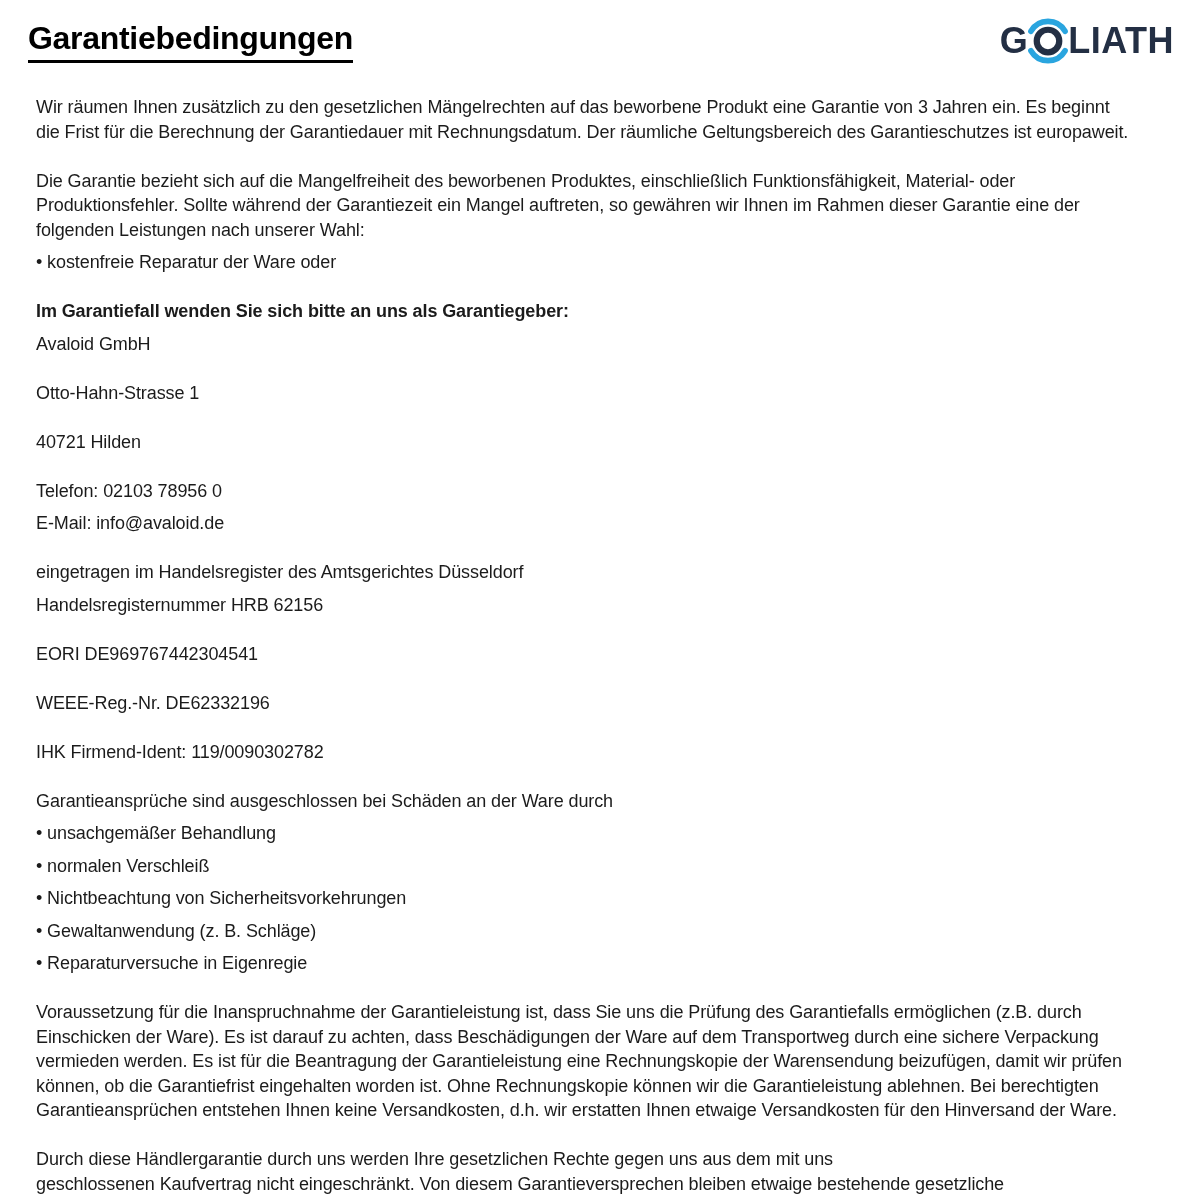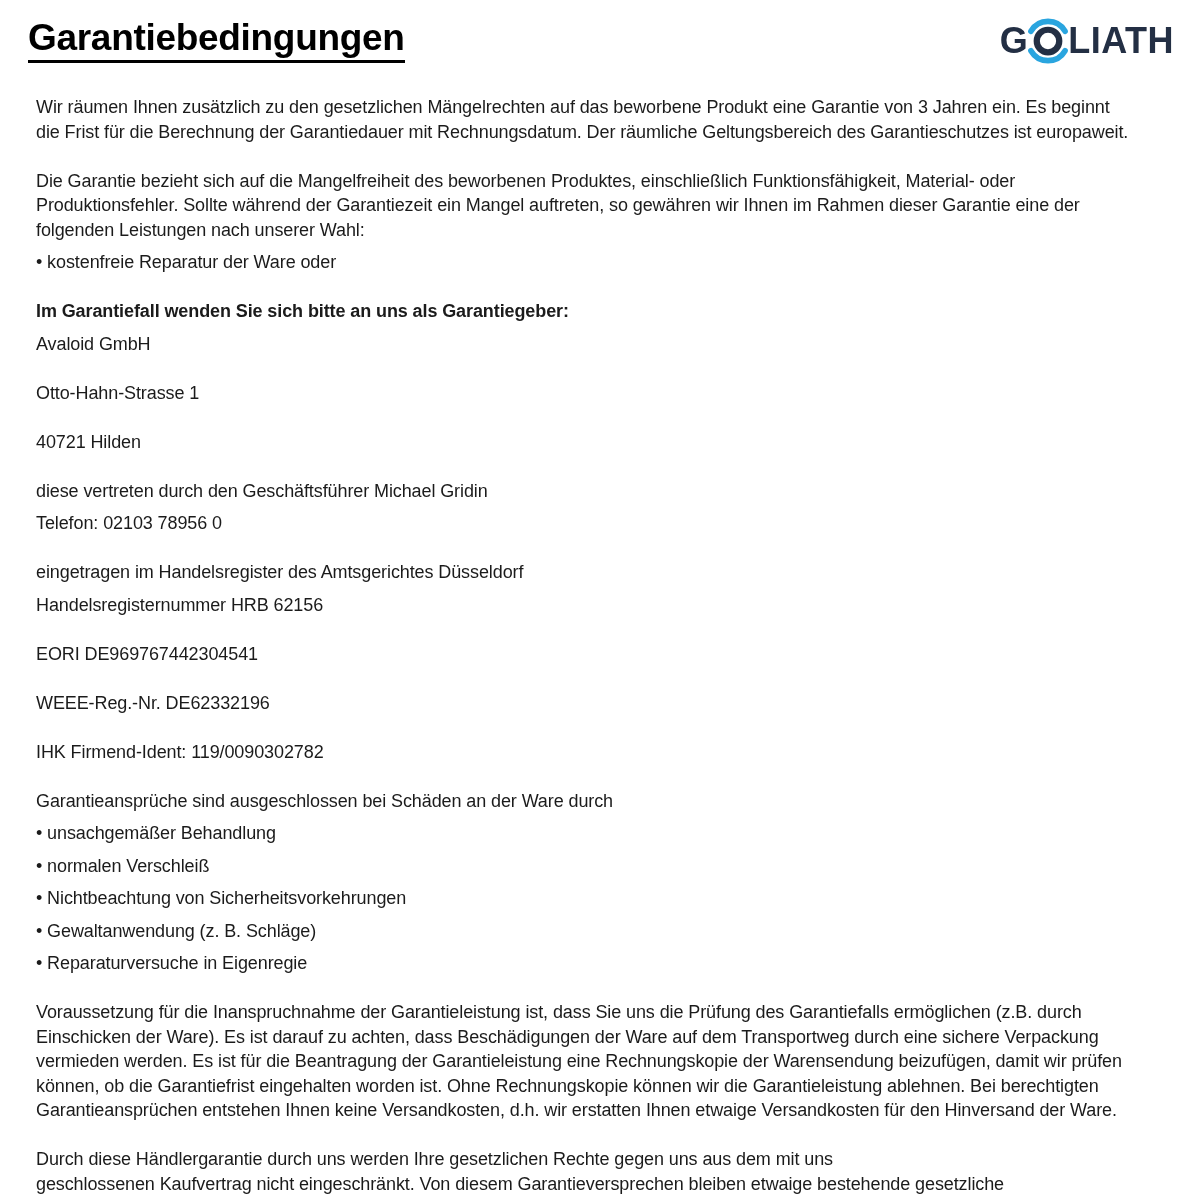--- a/index.html
+++ b/index.html
@@ -18,21 +18,21 @@
 
   
   .doc-header {
     display: flex;
     justify-content: space-between;
     align-items: flex-start;
     margin-bottom: 27px;
   }
   .title {
     margin: 0;
-    font-size: 37px;
+    font-size: 32px;
     line-height: 36px;
     font-weight: 800;
     letter-spacing: -0.3px;
     color: #000000;
     border-bottom: 3px solid #000000;
     padding-bottom: 4px;
     display: inline-block;
     align-self: flex-start;
   }
   .logo {
@@ -101,22 +101,22 @@
 
     <div class="block">
       <p>Otto-Hahn-Strasse 1</p>
     </div>
 
     <div class="block">
       <p>40721 Hilden</p>
     </div>
 
     <div class="block">
-      <div class="line">diese vertreten durch den Geschäftsführer Michael Gridin</div>
       <div class="line">Telefon: 02103 78956 0</div>
+      <div class="line">E-Mail: info@avaloid.de</div>
     </div>
 
     <div class="block">
       <div class="line">eingetragen im Handelsregister des Amtsgerichtes Düsseldorf</div>
       <div class="line">Handelsregisternummer HRB 62156</div>
     </div>
 
     <div class="block">
       <p>EORI DE969767442304541</p>
     </div>

